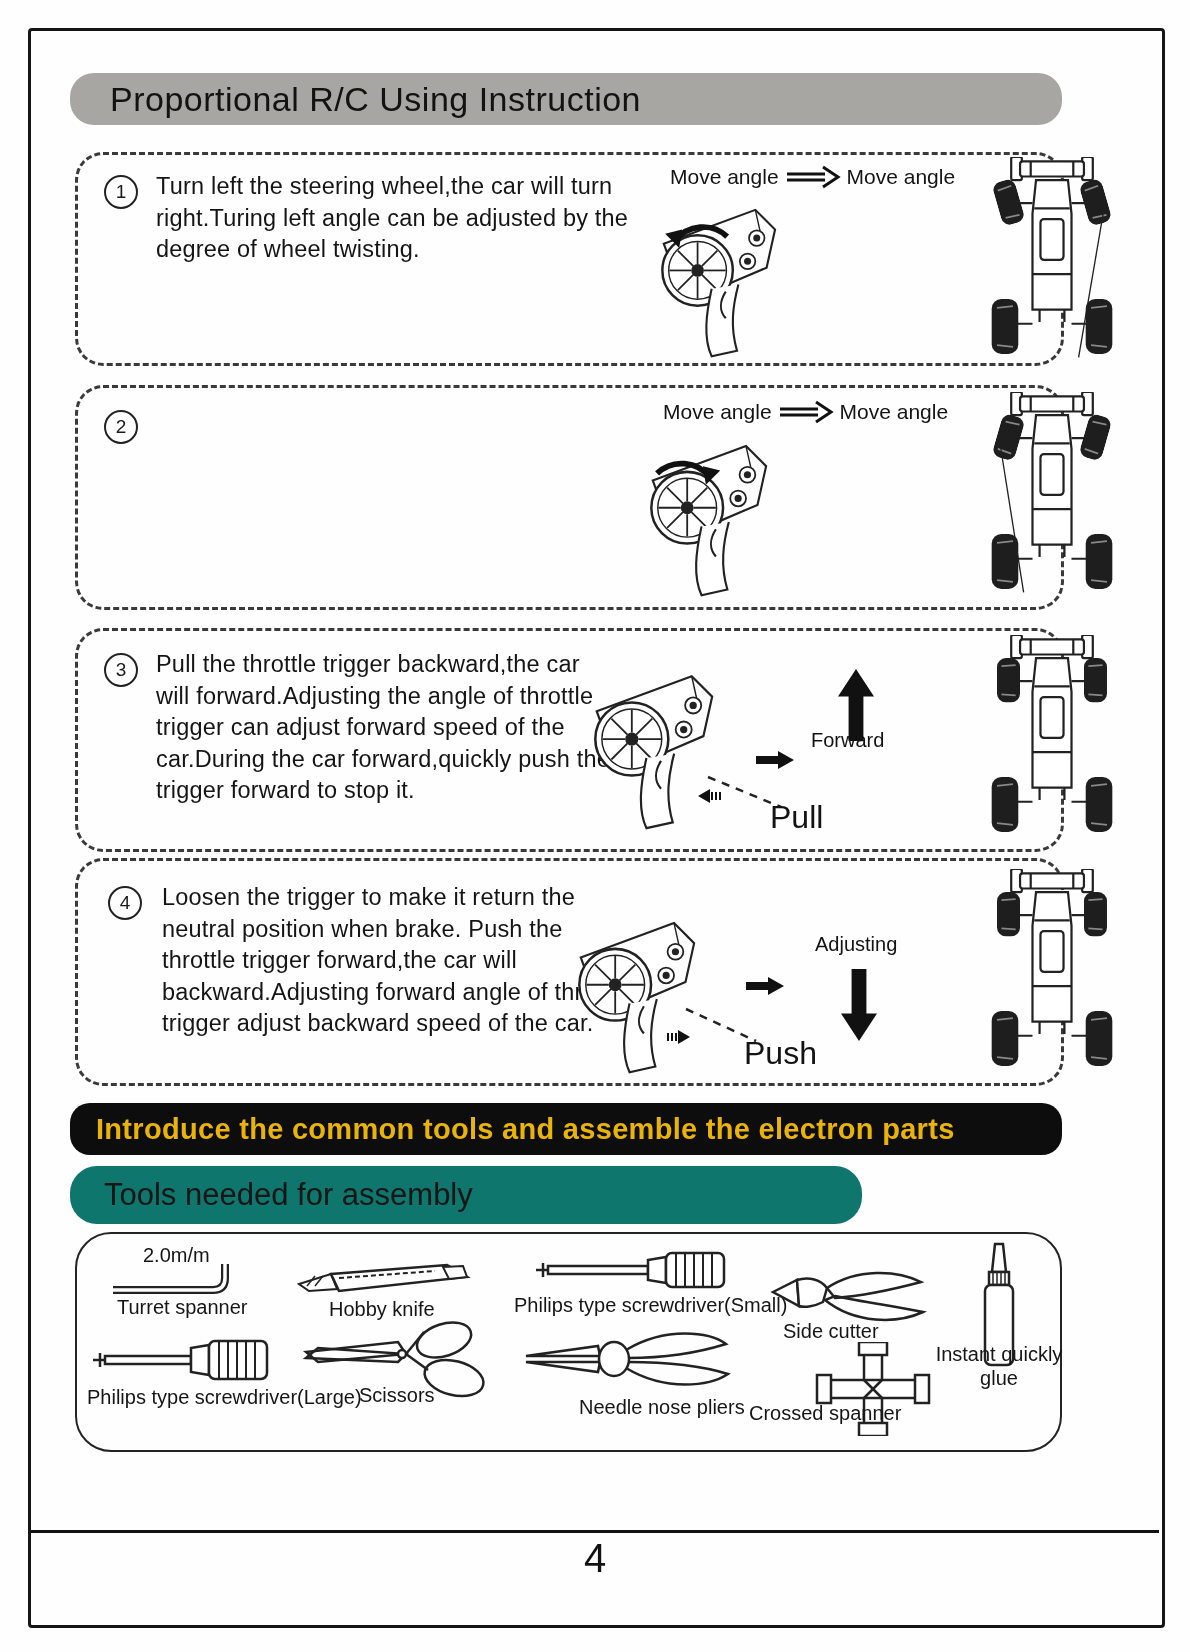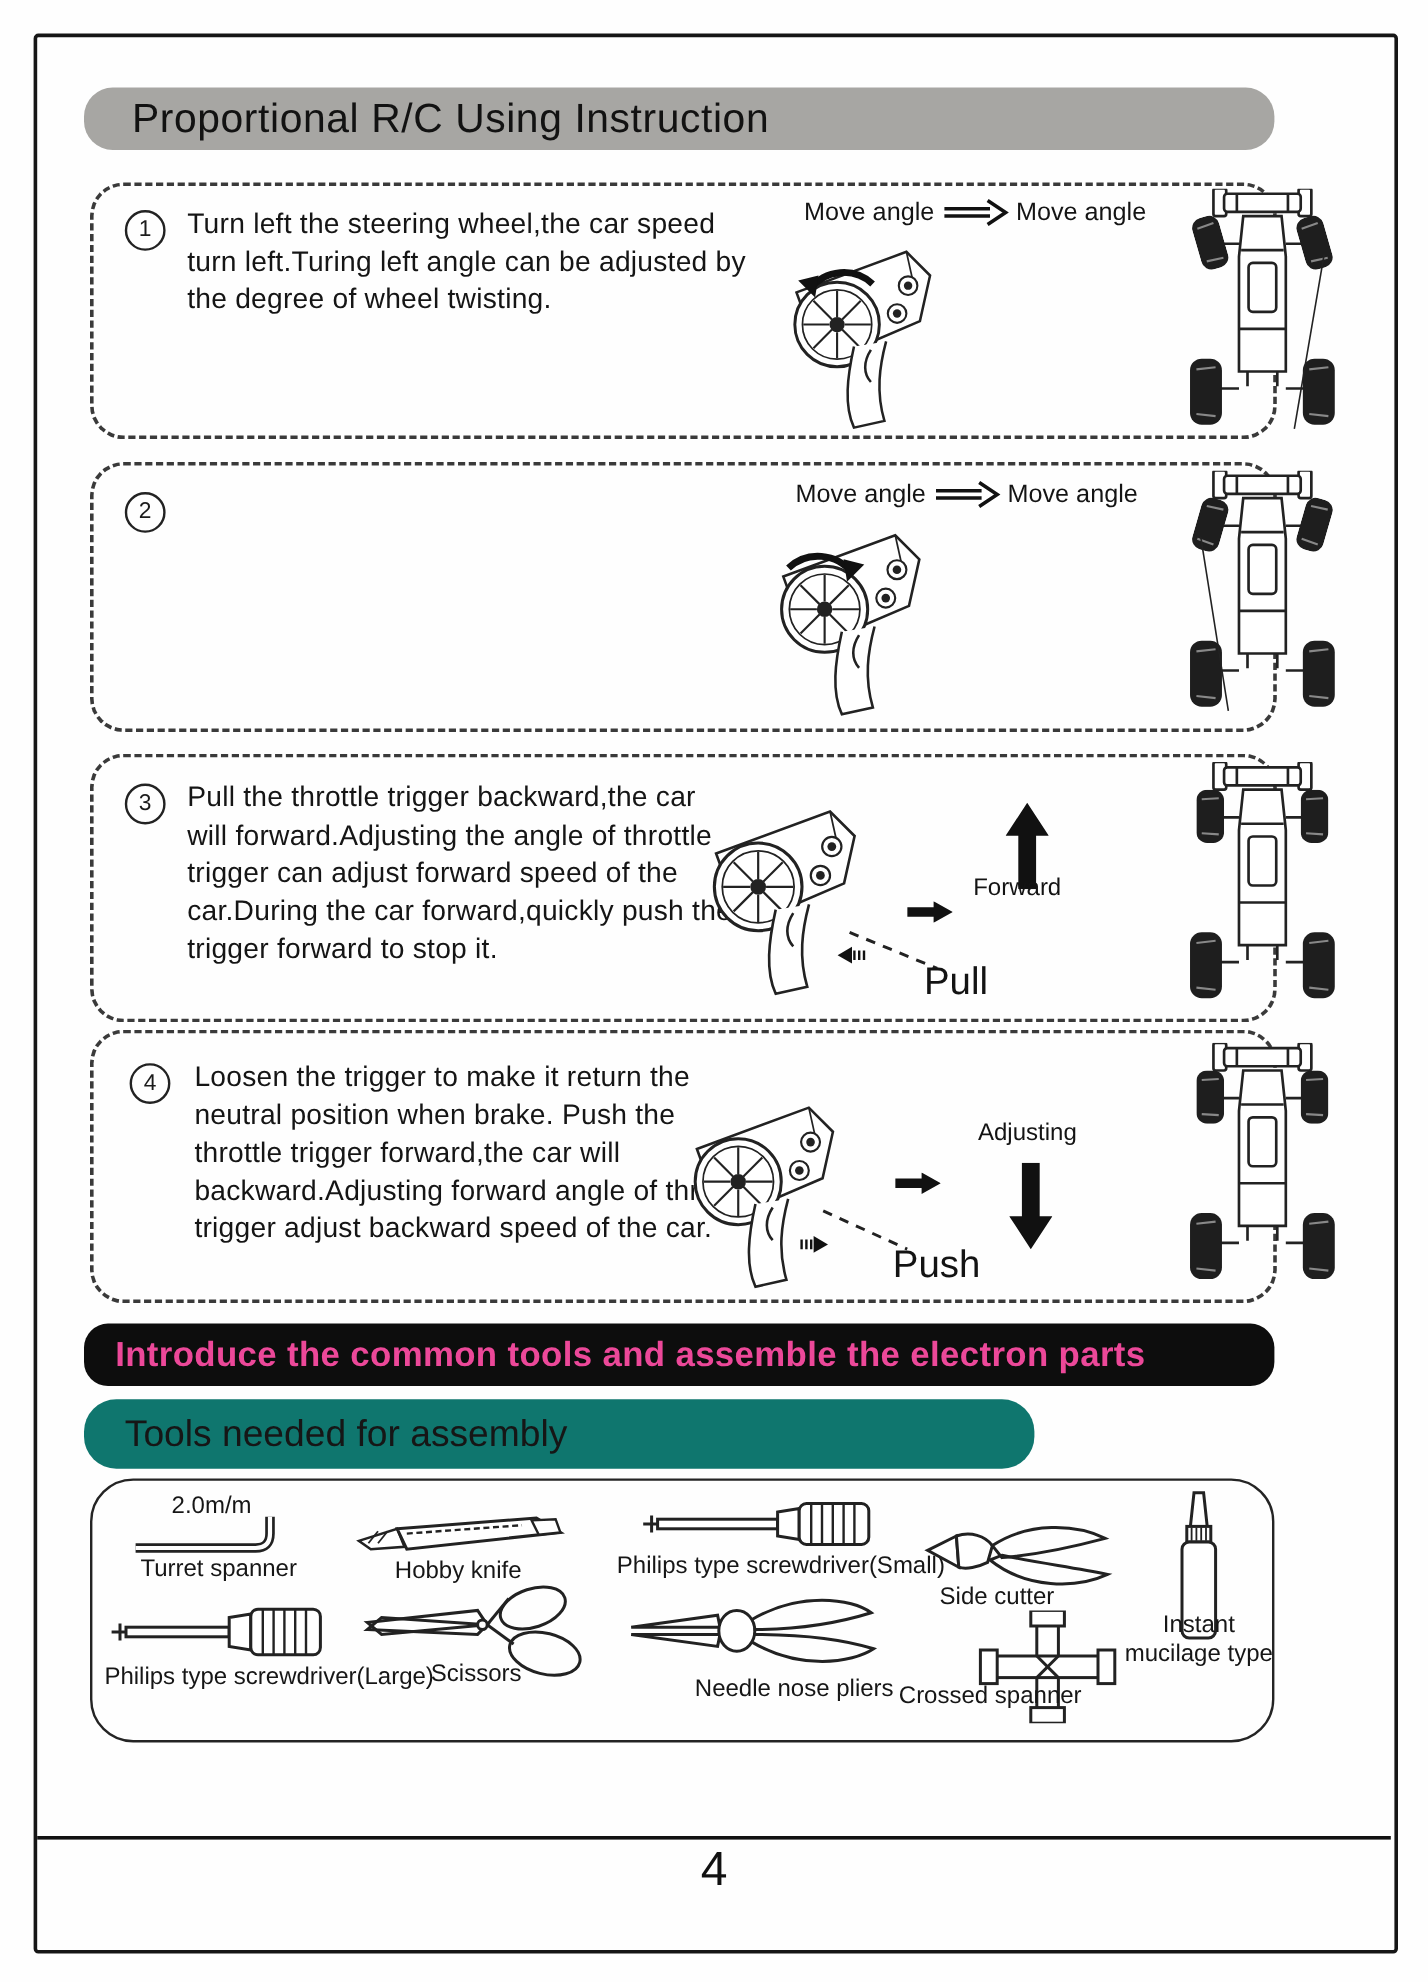--- a/index.html
+++ b/index.html
@@ -28,21 +28,21 @@
     text-align:center;line-height:30px;font-size:19px;
   }
   .sec-text{
     font-size:23.5px;line-height:31.5px;letter-spacing:0.2px;color:#151515;
   }
   .ma-row{display:flex;align-items:center;gap:6px;font-size:21px;color:#141414;}
   .dir-label{font-size:20px;color:#131313;}
   .act-label{font-size:32px;color:#131313;}
   #tools-header{
     left:70px;top:1103px;width:992px;height:52px;
-    background:#0d0d0d;border-radius:20px;color:#ec4899;
+    background:#0d0d0d;border-radius:20px;color:#eab308;
     font-size:29px;font-weight:bold;line-height:52px;padding-left:26px;
     box-sizing:border-box;letter-spacing:0.3px;
   }
   #tools-subheader{
     left:70px;top:1166px;width:792px;height:58px;
     background:#0f766e;border-radius:27px;
     font-size:31px;line-height:58px;padding-left:34px;box-sizing:border-box;
     color:#161616;
   }
   #tools-box{
@@ -116,21 +116,21 @@
       </symbol>
     </defs>
   </svg>
 
   <div id="outer-frame" class="abs"></div>
 
   <div id="title-bar" class="abs">Proportional R/C Using Instruction</div>
 
   <div class="abs sec" style="left:75px;top:152px;width:983px;height:208px;">
     <div class="abs sec-num" style="left:26px;top:20px;">1</div>
-    <div class="abs sec-text" style="left:78px;top:16px;width:475px;">Turn left the steering wheel,the car speed turn left.Turing left angle can be adjusted by the degree of wheel twisting.</div>
+    <div class="abs sec-text" style="left:78px;top:16px;width:475px;">Turn left the steering wheel,the car will turn right.Turing left angle can be adjusted by the degree of wheel twisting.</div>
     <div class="abs ma-row" style="left:592px;top:10px;">
       <span>Move angle</span>
       <svg width="56" height="24" viewBox="0 0 56 24">
         <line x1="2" y1="9" x2="40" y2="9" stroke="#111" stroke-width="3"></line>
         <line x1="2" y1="15" x2="40" y2="15" stroke="#111" stroke-width="3"></line>
         <polyline points="38,2 53,12 38,22" fill="none" stroke="#111" stroke-width="3"></polyline>
       </svg>
       <span>Move angle</span>
     </div>
     <svg class="abs" style="left:560px;top:45px;" width="160" height="162" viewBox="0 0 210 230">
@@ -290,21 +290,21 @@
         <rect x="9" y="30" width="20" height="13"></rect>
         <rect x="5" y="43" width="28" height="80" rx="6"></rect>
       </g>
       <g stroke="#222" stroke-width="1.5">
         <line x1="13" y1="31" x2="13" y2="42"></line>
           <line x1="17" y1="31" x2="17" y2="42"></line>
         <line x1="21" y1="31" x2="21" y2="42"></line>
           <line x1="25" y1="31" x2="25" y2="42"></line>
       </g>
     </svg>
-    <div class="abs tool-label" style="left:855px;top:108px;width:134px;text-align:center;white-space:normal;line-height:24px;">Instant mucilage type</div>
+    <div class="abs tool-label" style="left:855px;top:108px;width:134px;text-align:center;white-space:normal;line-height:24px;">Instant quickly glue</div>
 
     <svg class="abs" style="left:14px;top:102px;" width="180" height="48" viewBox="0 0 180 48">
       <g stroke="#222" stroke-width="2.5" fill="#fff">
         <line x1="2" y1="24" x2="16" y2="24"></line>
           <line x1="9" y1="17" x2="9" y2="31"></line>
         <rect x="14" y="20" width="86" height="8"></rect>
         <polygon points="100,12 118,9 118,39 100,36"></polygon>
         <rect x="118" y="5" width="58" height="38" rx="6"></rect>
       </g>
       <g stroke="#222" stroke-width="2">

